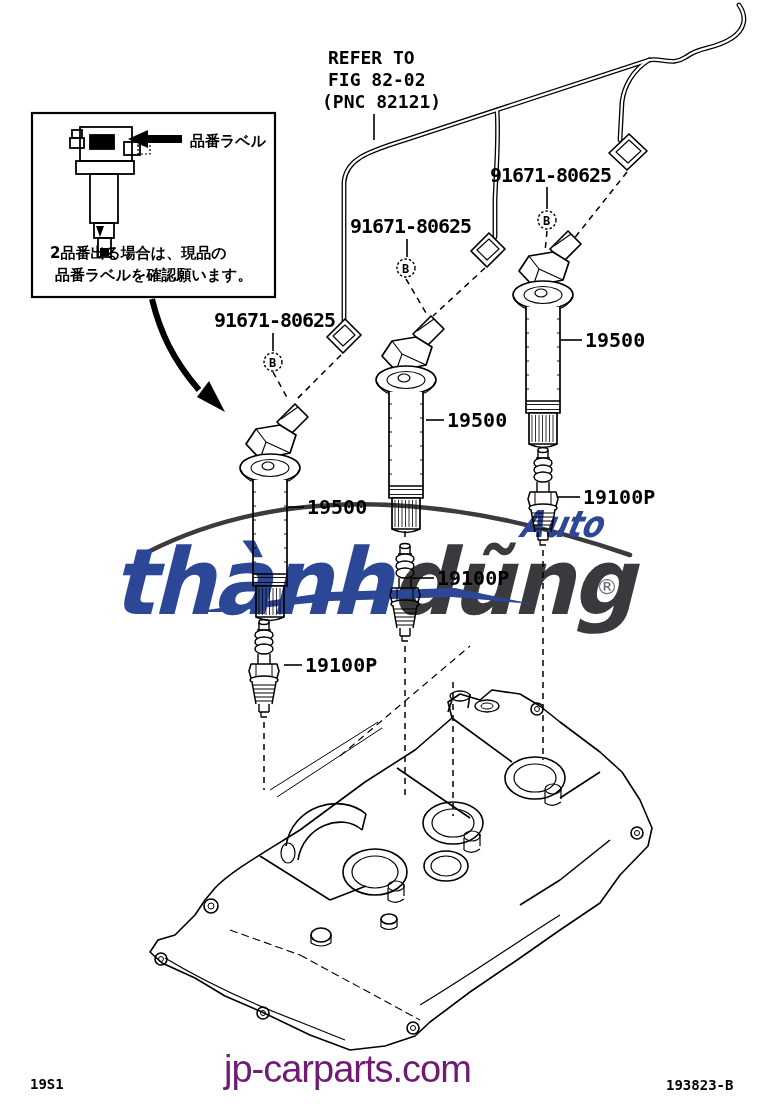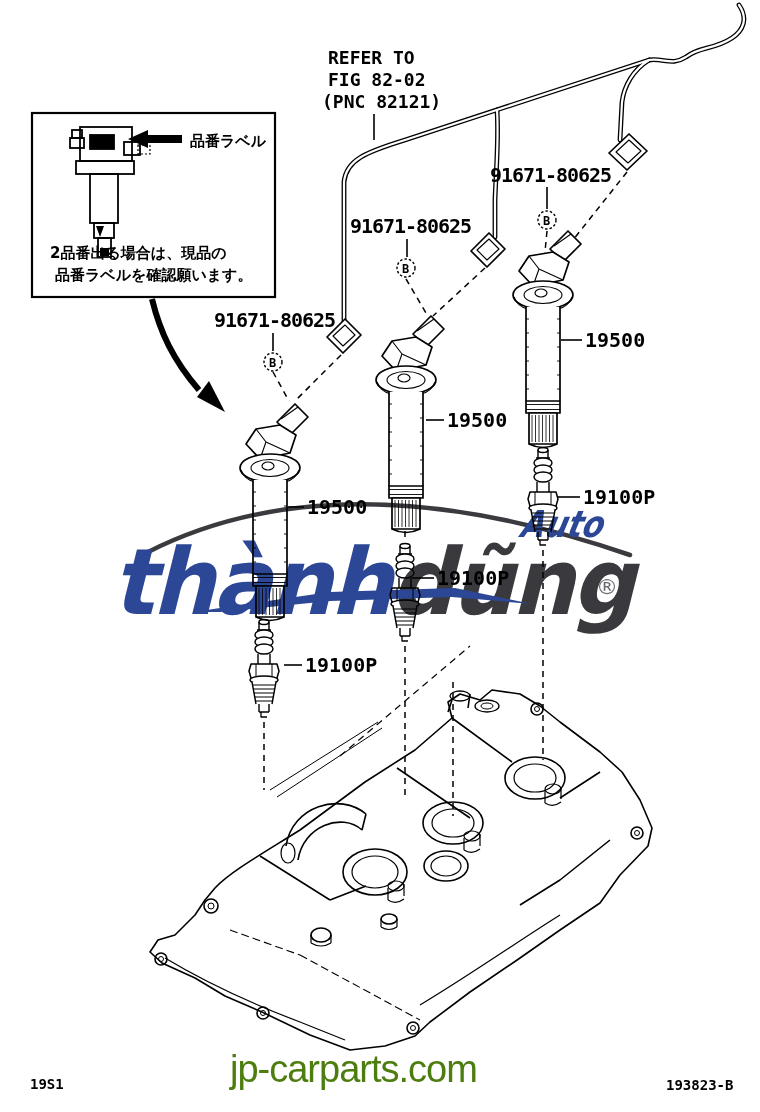--- a/index.html
+++ b/index.html
@@ -1,22 +1,22 @@
 <!DOCTYPE html>
 <html><head>
 <meta charset="utf-8">
 <style>
   html,body{margin:0;padding:0;background:#ffffff;}
   .stage{position:relative;width:760px;height:1112px;background:#ffffff;overflow:hidden;
          font-family:"DejaVu Sans", sans-serif;}
   svg text{user-select:none;}
   .diagram{position:absolute;left:0;top:0;z-index:1;}
-  .site-mark{position:absolute;left:230px;top:1048px;z-index:0;
+  .site-mark{position:absolute;left:224px;top:1048px;z-index:0;
              font-family:"Liberation Sans", sans-serif;font-size:38px;letter-spacing:-1px;
-             color:#4d7c0f;text-align:center;}
+             color:#701a75;text-align:center;}
   .brand-layer{position:absolute;left:0;top:0;z-index:2;mix-blend-mode:multiply;}
   .partnum{font-family:"DejaVu Sans Mono", monospace;font-weight:bold;font-size:20px;fill:#000;}
   .refer{font-family:"DejaVu Sans Mono", monospace;font-weight:bold;font-size:18px;fill:#000;}
   .jp{font-family:"DejaVu Sans", sans-serif;font-weight:bold;font-size:15px;fill:#000;}
   .bsym{font-family:"DejaVu Sans Mono", monospace;font-weight:bold;font-size:12px;fill:#000;}
   .foot{font-family:"DejaVu Sans Mono", monospace;font-weight:bold;font-size:14px;fill:#000;}
 </style>
 </head>
 <body>
 

